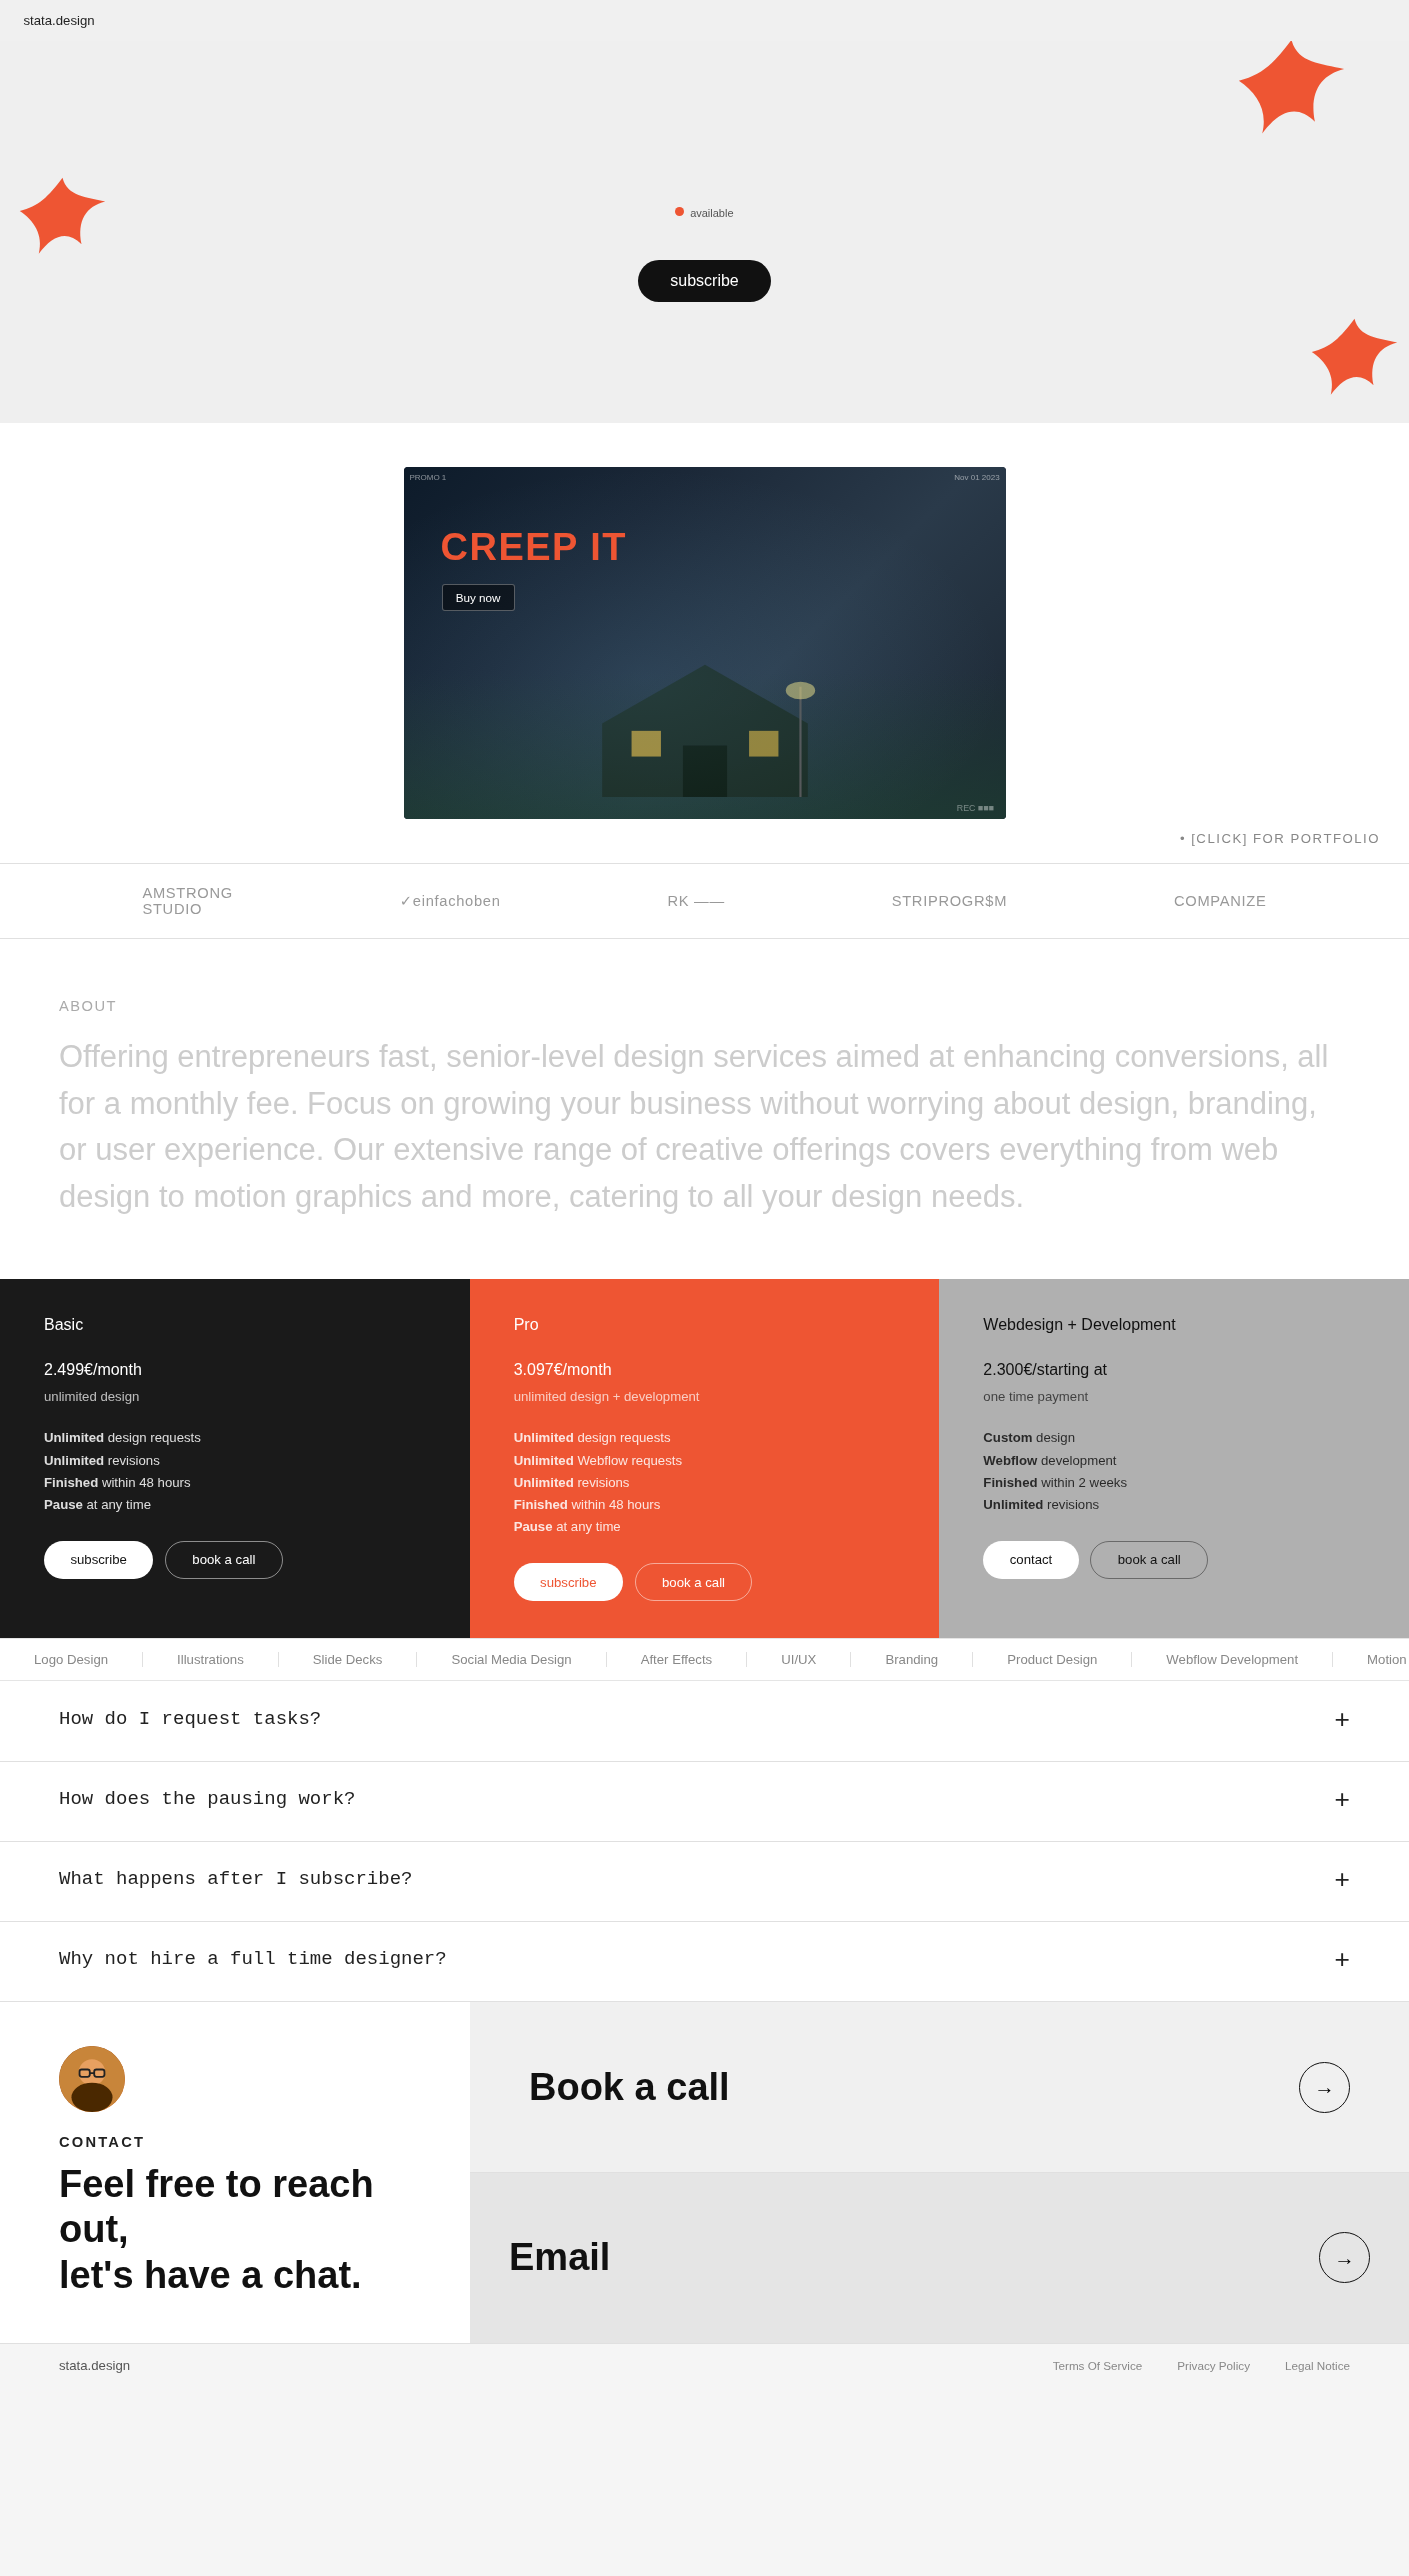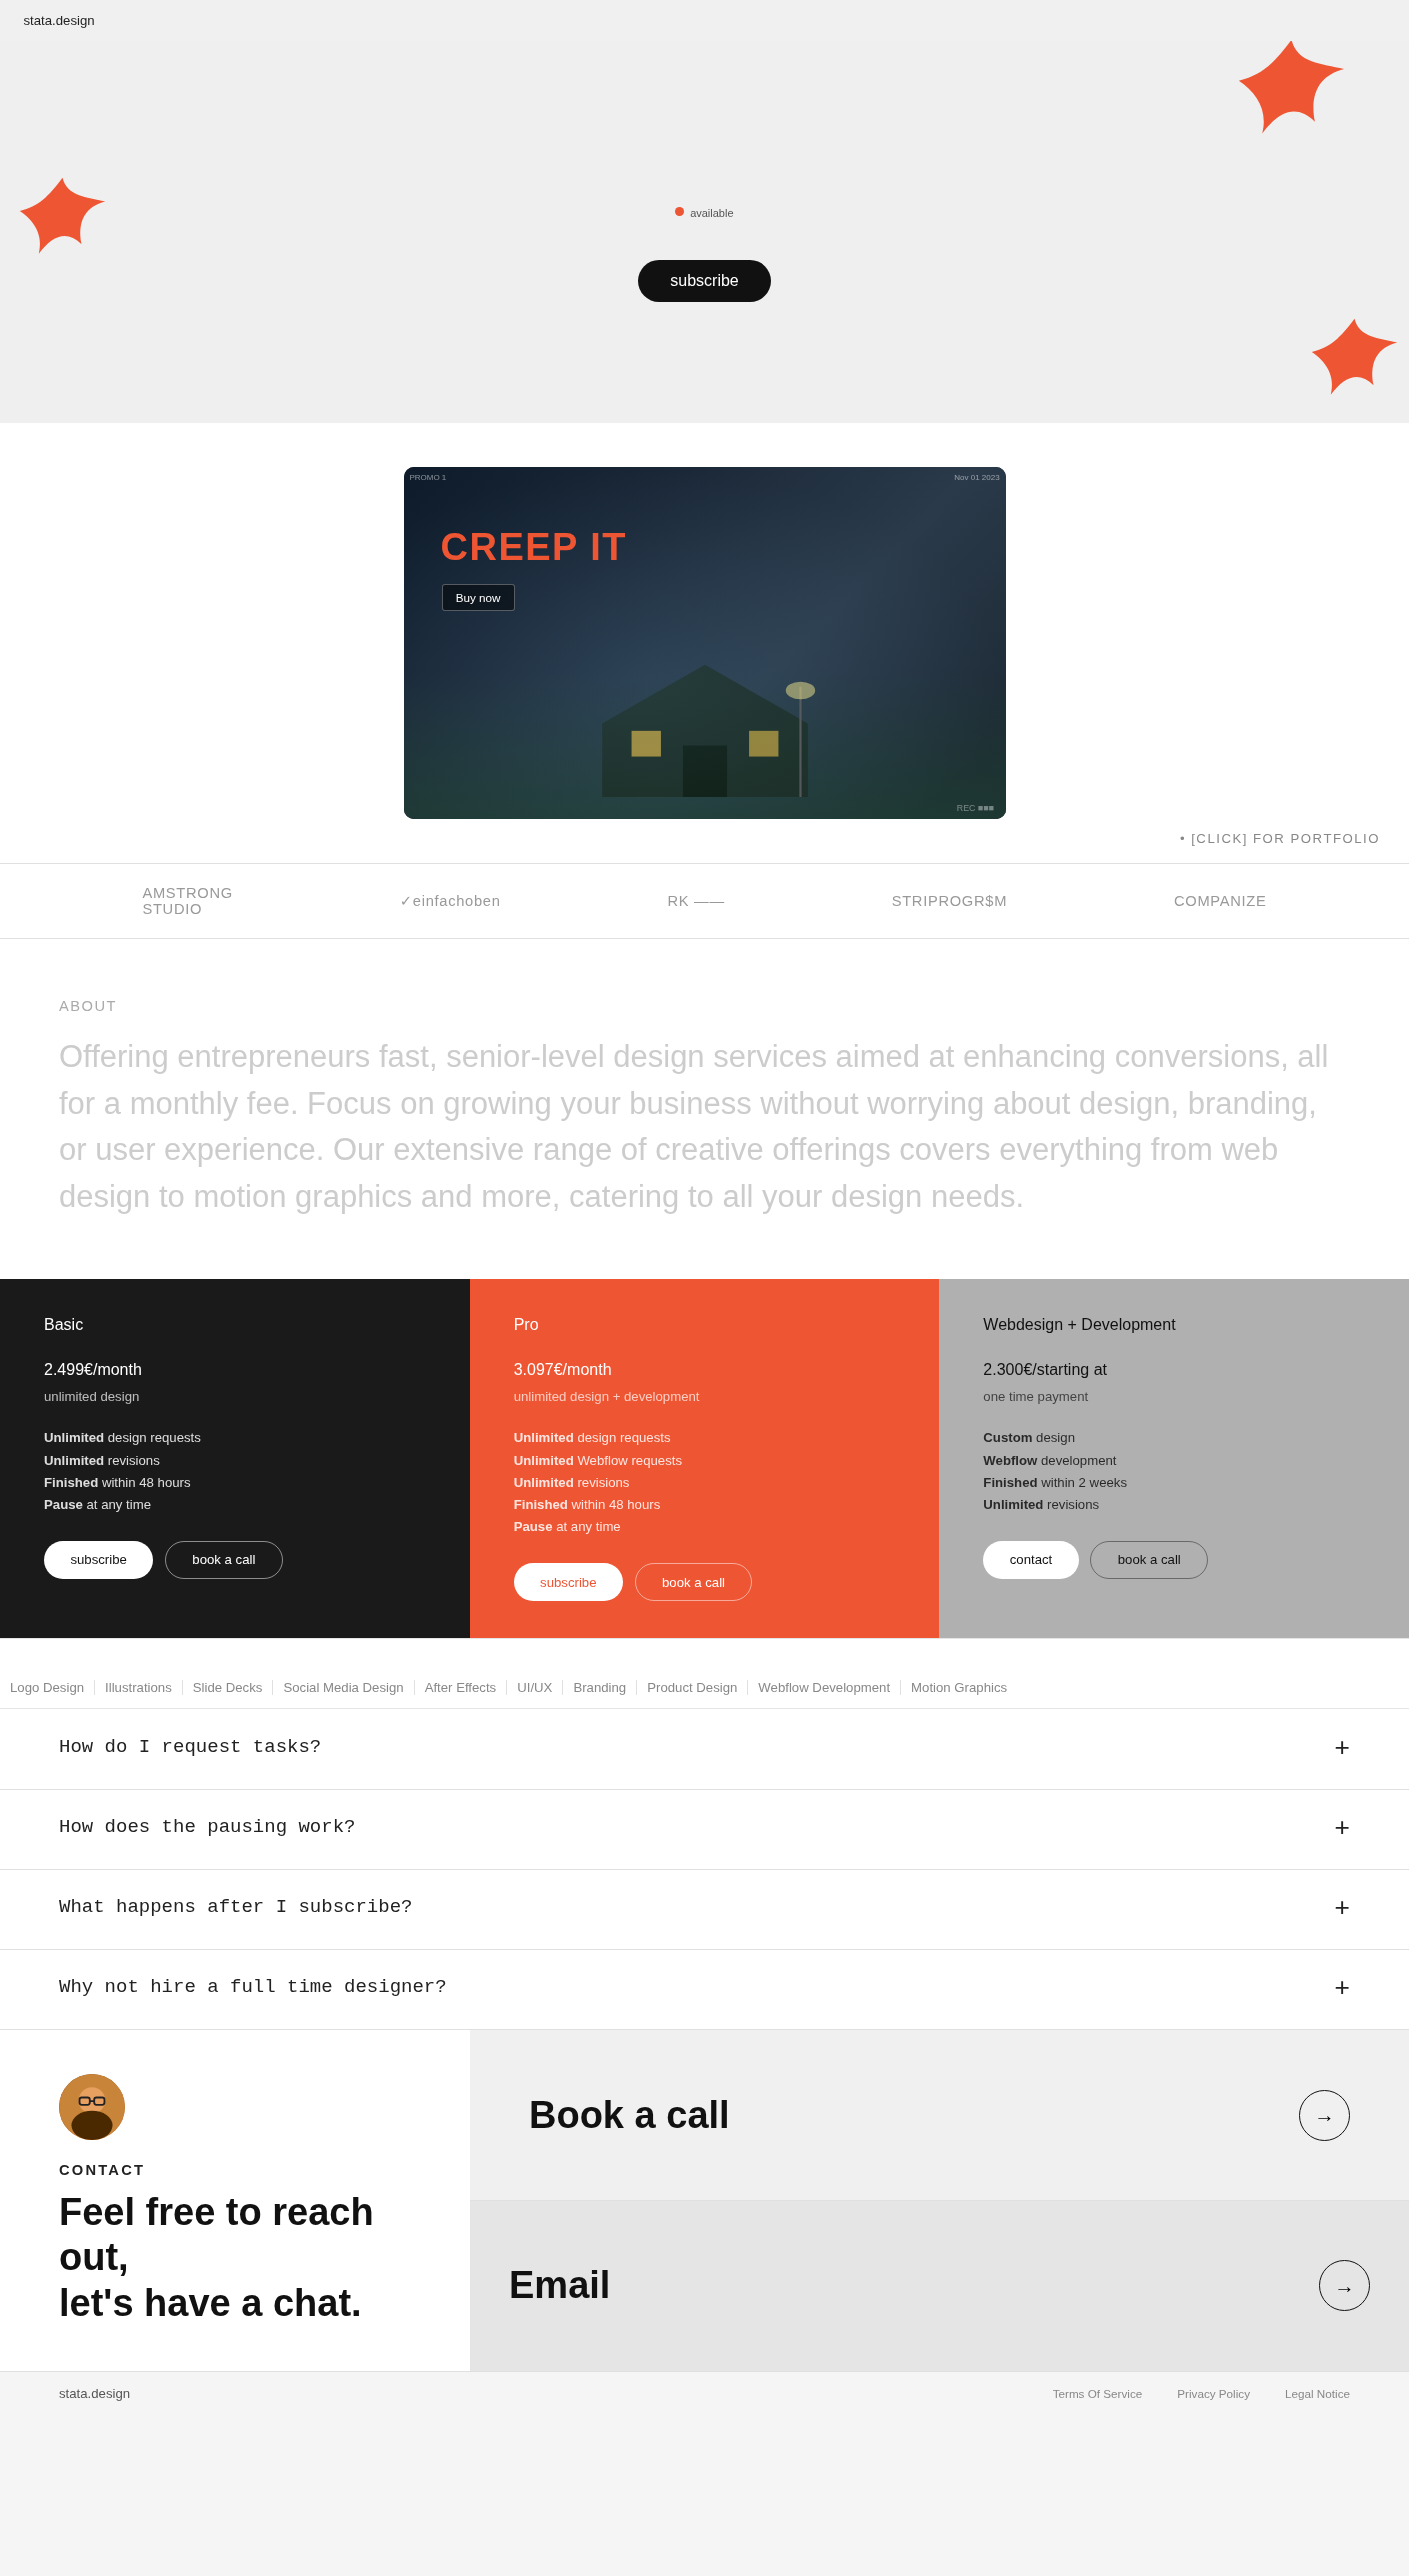--- a/index.html
+++ b/index.html
@@ -18,21 +18,21 @@
     .hero-subscribe { margin-top: 26.4px; background: #111; color: #fff; border: none; border-radius: 22px; padding: 11.7px 32px; font-size: 16px; cursor: pointer; }
 
     
     .star { position: absolute; }
     .star-top-right { top: -7.3px; right: 59px; width: 117px; height: 117px; }
     .star-top-left { top: 132px; left: 14.7px; width: 95px; height: 95px; }
     .star-bottom-right { bottom: 14.7px; right: 7.3px; width: 95px; height: 95px; }
 
     
     .portfolio { background: #fff; padding: 44px 29px; display: flex; flex-direction: column; align-items: center; position: relative; }
-    .portfolio-frame { width: 602px; height: 352px; background: #1a1a2e; border-radius: 10px; overflow: hidden; position: relative; display: flex; align-items: center; justify-content: center; }
+    .portfolio-frame { width: 602px; height: 352px; background: #1a1a2e; border-radius: 4px; overflow: hidden; position: relative; display: flex; align-items: center; justify-content: center; }
     .portfolio-frame-inner { width: 100%; height: 100%; background: linear-gradient(135deg, #0d1b2a 0%, #1b2838 30%, #2a3a4a 60%, #1a2530 100%); position: relative; }
     .portfolio-title { position: absolute; top: 59px; left: 37px; font-size: 38px; font-weight: 900; color: #e53; letter-spacing: 1.5px; }
     .portfolio-cta { position: absolute; top: 117px; left: 38px; background: rgba(0,0,0,0.5); color: #fff; border: 0.7px solid rgba(255,255,255,0.3); padding: 5.9px 13.2px; font-size: 11.7px; border-radius: 2.9px; cursor: pointer; }
     .portfolio-hud { position: absolute; top: 5.9px; left: 5.9px; color: rgba(255,255,255,0.5); font-size: 8px; }
     .portfolio-hud-right { position: absolute; top: 5.9px; right: 5.9px; color: rgba(255,255,255,0.5); font-size: 8px; }
     .portfolio-link { position: absolute; bottom: 17.6px; right: 29px; font-size: 13.2px; color: #888; letter-spacing: 1.5px; }
 
     
     .logos { background: #fff; border-top: 0.7px solid #e0e0e0; border-bottom: 0.7px solid #e0e0e0; padding: 20.6px 59px; display: flex; align-items: center; justify-content: space-around; }
     .logo-item { font-size: 14.7px; color: #999; font-weight: 500; letter-spacing: 0.7px; }
@@ -56,21 +56,21 @@
     .pricing-features li strong { font-weight: 700; }
     .pricing-actions { display: flex; gap: 11.7px; margin-top: 14.7px; }
     .btn-subscribe { background: #fff; color: #111; border: none; padding: 10.3px 26.4px; border-radius: 22px; font-size: 13.2px; cursor: pointer; font-weight: 500; }
     .btn-subscribe-red { background: #fff; color: #e53; }
     .btn-book { background: transparent; color: #fff; border: 0.7px solid rgba(255,255,255,0.5); padding: 10.3px 26.4px; border-radius: 22px; font-size: 13.2px; cursor: pointer; }
     .btn-book-dark { background: transparent; color: #111; border: 0.7px solid rgba(0,0,0,0.4); }
     .btn-contact { background: #fff; color: #111; border: none; padding: 10.3px 26.4px; border-radius: 22px; font-size: 13.2px; cursor: pointer; }
 
     
     .services-strip { background: #fff; border-top: 0.7px solid #e5e5e5; border-bottom: 0.7px solid #e5e5e5; display: flex; overflow-x: hidden; padding: 13.2px 0; gap: 0; }
-    .service-tag { font-size: 13.2px; color: #888; white-space: nowrap; padding: 0 10px; border-right: 0.7px solid #e0e0e0; margin-top: 28px; }
+    .service-tag { font-size: 13.2px; color: #888; white-space: nowrap; padding: 0 34px; border-right: 0.7px solid #e0e0e0; }
     .service-tag:last-child { border-right: none; }
 
     
     .faq { background: #fff; }
     .faq-item { border-bottom: 0.7px solid #e0e0e0; padding: 26.4px 59px; display: flex; align-items: flex-start; justify-content: space-between; cursor: pointer; font-family: Liberation Mono, monospace; }
     .faq-question { font-size: 19px; color: #222; font-weight: 400; }
     .faq-icon { font-size: 26.4px; color: #222; line-height: 1; }
 
     
     .contact-section { display: flex; min-height: 250px; }

